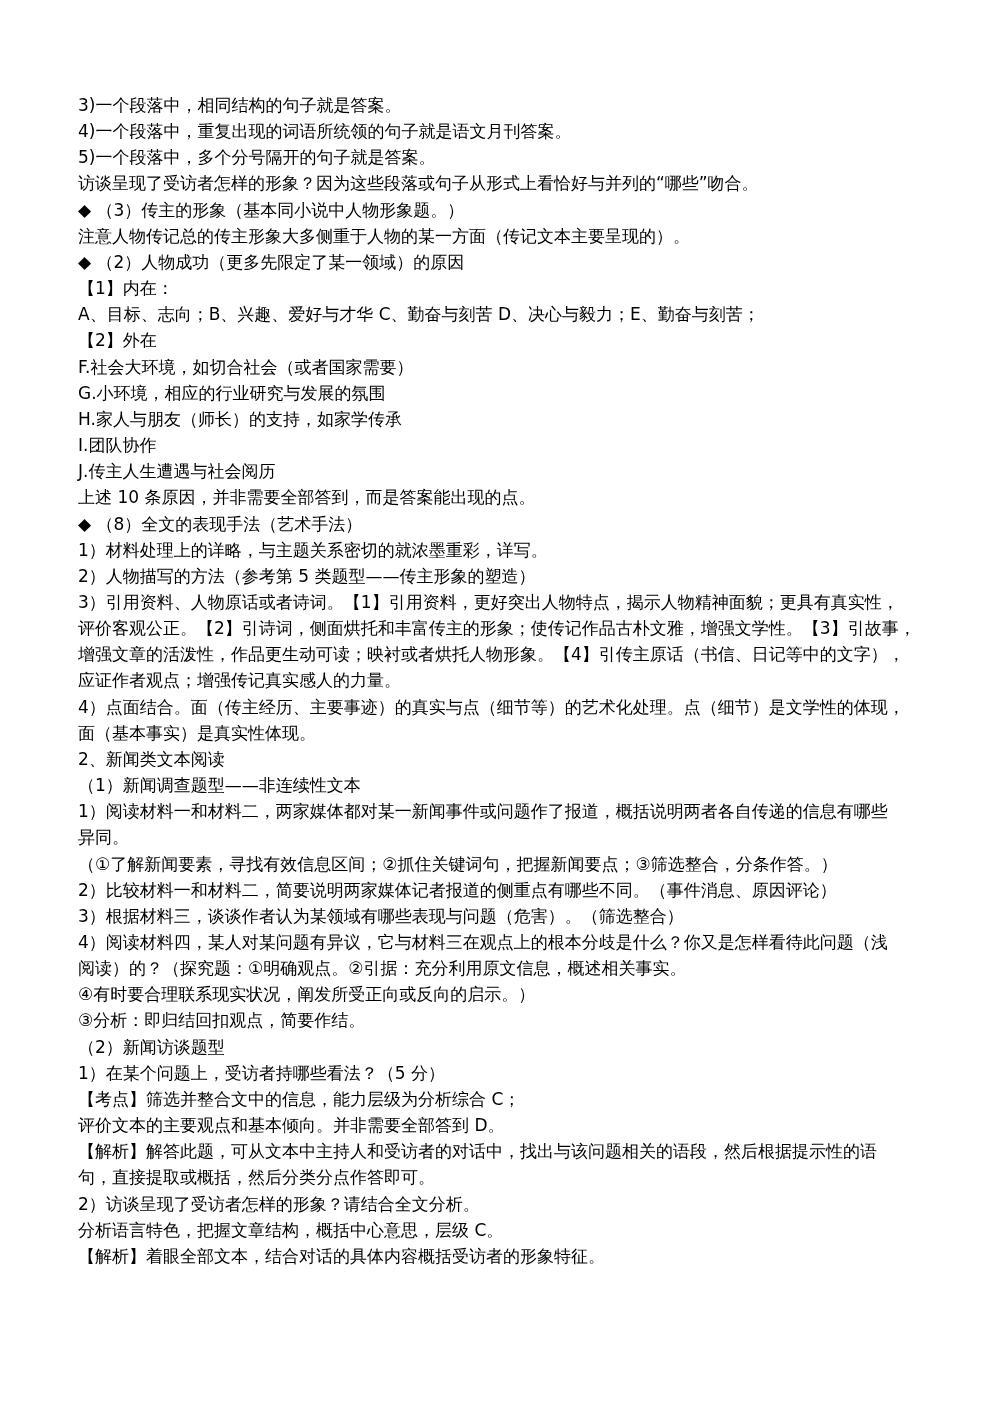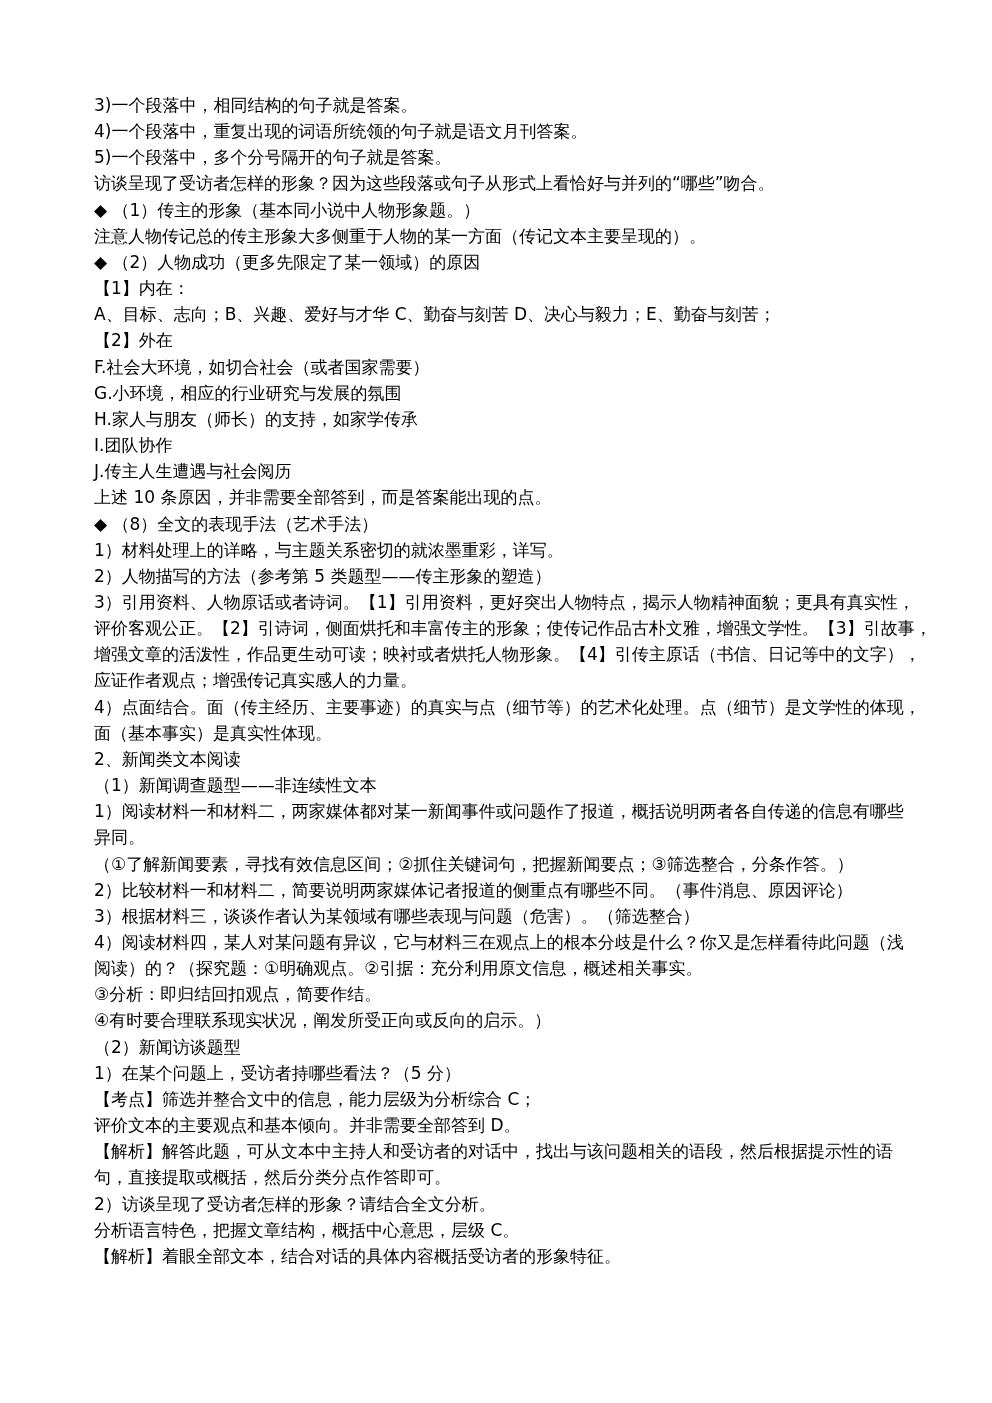--- a/index.html
+++ b/index.html
@@ -14,37 +14,36 @@
     overflow: hidden;
   }
   .page {
     position: absolute;
     top: 92px;
     left: 78px;
     right: 40px;
     color: #000000;
     font-family: "DejaVu Sans", "Liberation Sans", sans-serif;
     font-size: 17px;
-    margin-left: 16px;
   }
   .ln {
     height: 26.16px;
     line-height: 26.16px;
     white-space: pre;
   }
 </style>
 </head>
 <body>
 
 <div class="page">
   <div class="ln">3)一个段落中，相同结构的句子就是答案。</div>
   <div class="ln">4)一个段落中，重复出现的词语所统领的句子就是语文月刊答案。</div>
   <div class="ln">5)一个段落中，多个分号隔开的句子就是答案。</div>
   <div class="ln">访谈呈现了受访者怎样的形象？因为这些段落或句子从形式上看恰好与并列的“哪些”吻合。</div>
-  <div class="ln">◆ （1）传主的形象（基本同小说中人物形象题。）</div>
+  <div class="ln">◆ （3）传主的形象（基本同小说中人物形象题。）</div>
   <div class="ln">注意人物传记总的传主形象大多侧重于人物的某一方面（传记文本主要呈现的）。</div>
   <div class="ln">◆ （2）人物成功（更多先限定了某一领域）的原因</div>
   <div class="ln">【1】内在：</div>
   <div class="ln">A、目标、志向；B、兴趣、爱好与才华 C、勤奋与刻苦 D、决心与毅力；E、勤奋与刻苦；</div>
   <div class="ln">【2】外在</div>
   <div class="ln">F.社会大环境，如切合社会（或者国家需要）</div>
   <div class="ln">G.小环境，相应的行业研究与发展的氛围</div>
   <div class="ln">H.家人与朋友（师长）的支持，如家学传承</div>
   <div class="ln">I.团队协作</div>
   <div class="ln">J.传主人生遭遇与社会阅历</div>
@@ -60,22 +59,22 @@
   <div class="ln">面（基本事实）是真实性体现。</div>
   <div class="ln">2、新闻类文本阅读</div>
   <div class="ln">（1）新闻调查题型——非连续性文本</div>
   <div class="ln">1）阅读材料一和材料二，两家媒体都对某一新闻事件或问题作了报道，概括说明两者各自传递的信息有哪些</div>
   <div class="ln">异同。</div>
   <div class="ln">（①了解新闻要素，寻找有效信息区间；②抓住关键词句，把握新闻要点；③筛选整合，分条作答。）</div>
   <div class="ln">2）比较材料一和材料二，简要说明两家媒体记者报道的侧重点有哪些不同。（事件消息、原因评论）</div>
   <div class="ln">3）根据材料三，谈谈作者认为某领域有哪些表现与问题（危害）。（筛选整合）</div>
   <div class="ln">4）阅读材料四，某人对某问题有异议，它与材料三在观点上的根本分歧是什么？你又是怎样看待此问题（浅</div>
   <div class="ln">阅读）的？（探究题：①明确观点。②引据：充分利用原文信息，概述相关事实。</div>
+  <div class="ln">④有时要合理联系现实状况，阐发所受正向或反向的启示。）</div>
   <div class="ln">③分析：即归结回扣观点，简要作结。</div>
-  <div class="ln">④有时要合理联系现实状况，阐发所受正向或反向的启示。）</div>
   <div class="ln">（2）新闻访谈题型</div>
   <div class="ln">1）在某个问题上，受访者持哪些看法？（5 分）</div>
   <div class="ln">【考点】筛选并整合文中的信息，能力层级为分析综合 C；</div>
   <div class="ln">评价文本的主要观点和基本倾向。并非需要全部答到 D。</div>
   <div class="ln">【解析】解答此题，可从文本中主持人和受访者的对话中，找出与该问题相关的语段，然后根据提示性的语</div>
   <div class="ln">句，直接提取或概括，然后分类分点作答即可。</div>
   <div class="ln">2）访谈呈现了受访者怎样的形象？请结合全文分析。</div>
   <div class="ln">分析语言特色，把握文章结构，概括中心意思，层级 C。</div>
   <div class="ln">【解析】着眼全部文本，结合对话的具体内容概括受访者的形象特征。</div>
 </div>

